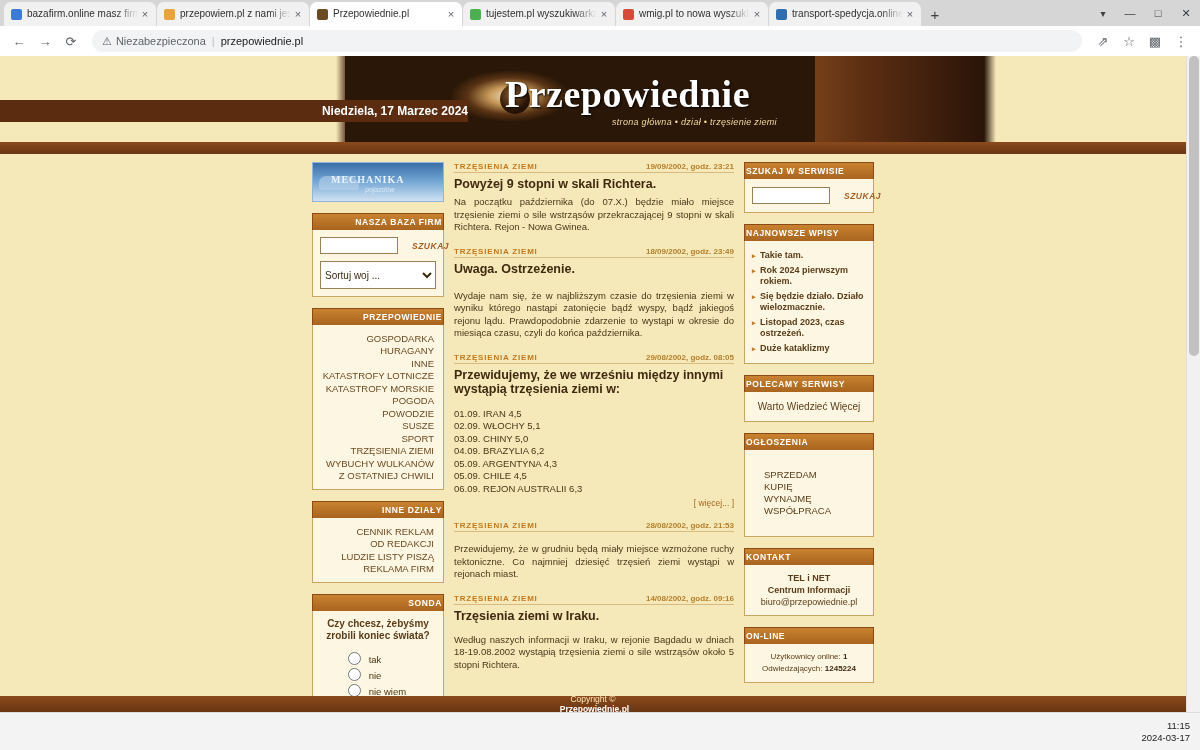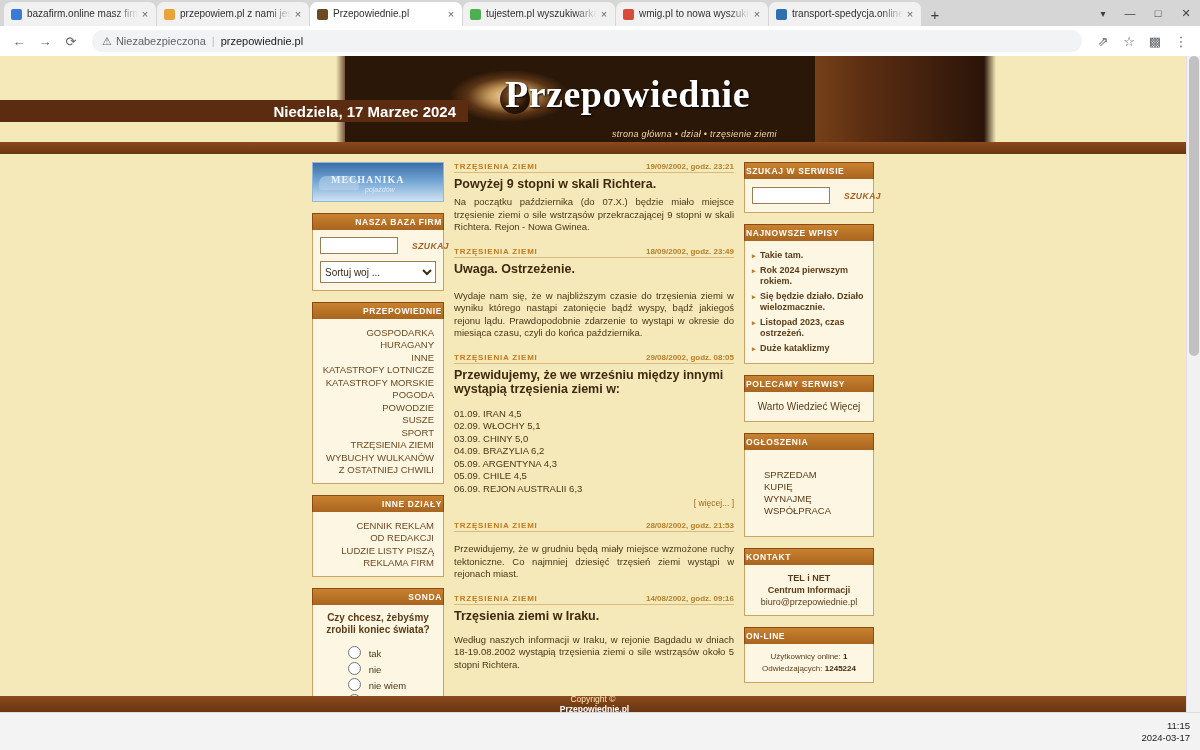--- a/index.html
+++ b/index.html
@@ -144,32 +144,31 @@
   .banner .sitetitle {
     position: absolute; left: 505px; top: 16px;
     font-family: "Liberation Serif", serif;
     font-size: 38px;
     color: #ffffff;
     font-weight: bold;
     letter-spacing: 0.5px;
     text-shadow: 1px 1px 2px #000;
   }
   .banner .subnav {
-    position: absolute; left: 612px; top: 73px;
+    position: absolute; left: 612px; top: 61px;
     font-size: 9px; color: #f2d9a0; font-style: italic;
     letter-spacing: 0.3px;
   }
   .banner .dateband {
     position: absolute; left: 0; top: 44px; width: 468px; height: 22px;
     background: #5b2c10;
     color: #ffffff;
-    font-size: 15px;
+    font-size: 12px;
     font-weight: bold;
     display: flex; align-items: center; justify-content: flex-end;
-    padding-right: 12px;
   }
   .underbar {
     height: 12px;
     background: linear-gradient(180deg,#8a4a1c,#6a3512);
   }
 
   
   .page-inner {
     position: relative;
     width: 1186px;
@@ -244,21 +243,21 @@
     font-size: 10px;
     padding: 0 3px;
     width: 78px;
   }
   .btn-link {
     color: #a75d1c; font-size: 8.5px; font-weight: bold; font-style: italic;
     letter-spacing: .5px;
   }
   .selectbox {
     width: 100%;
-    height: 22px;
+    height: 28px;
     font-size: 10px;
     border: 1px solid #9a8055;
     background: #ffffff;
     margin-top: 7px;
     color: #3a2a12;
   }
 
   
   .article { margin-bottom: 13px; }
   .art-meta {

